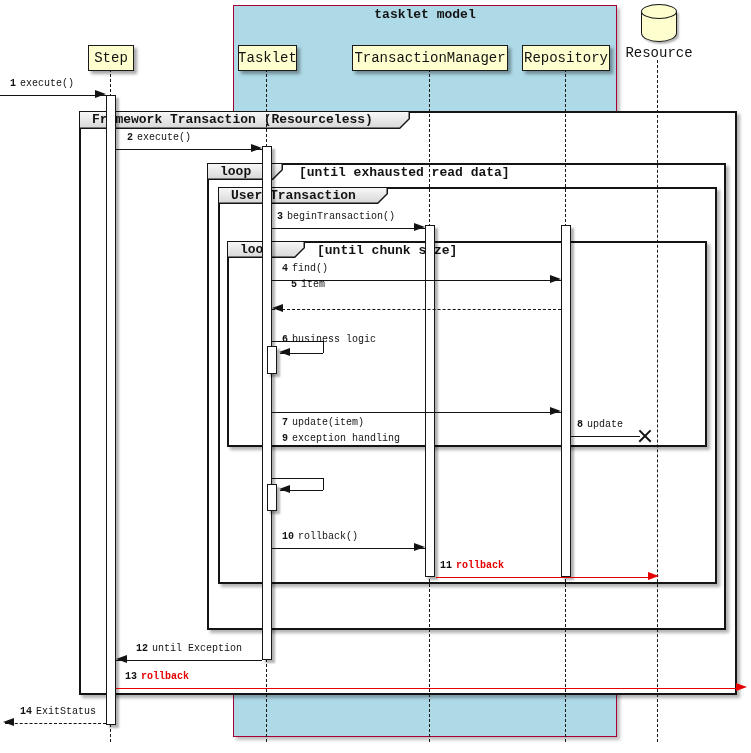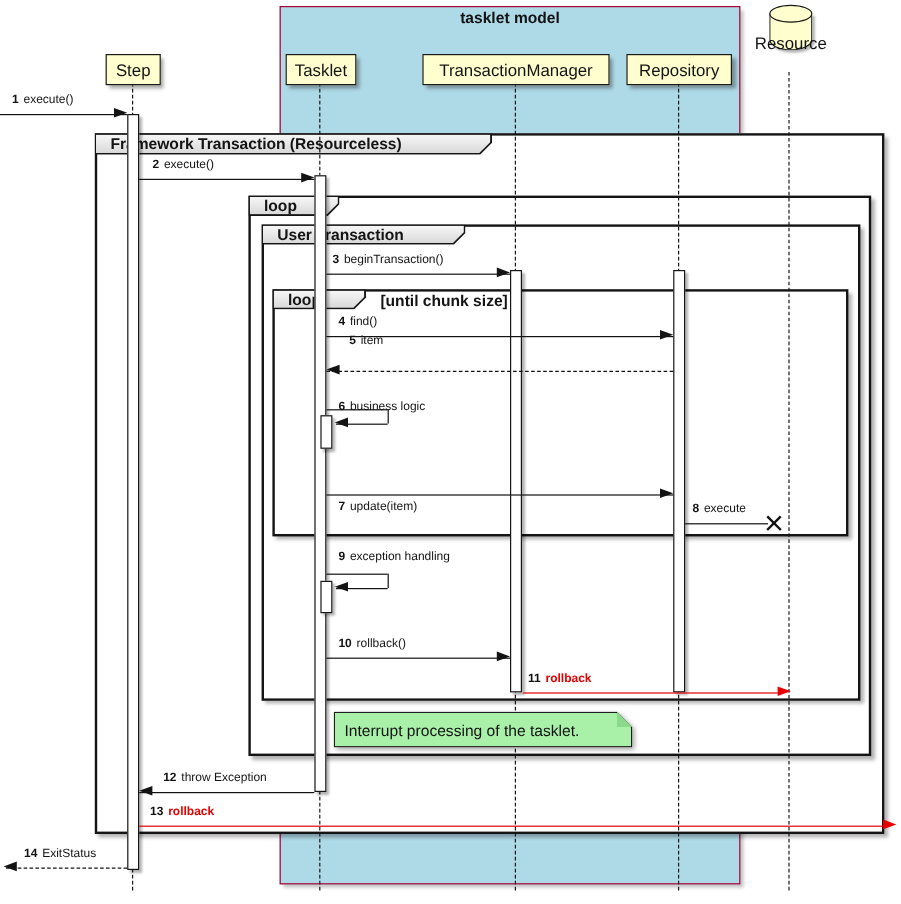--- a/index.html
+++ b/index.html
@@ -1,19 +1,19 @@
 <!DOCTYPE html>
 <html><head>
 <meta charset="utf-8">
 <style>
   * { box-sizing: border-box; margin: 0; padding: 0; }
   html,body { background:#fff; }
   .stage {
     position: relative; width: 751px; height: 753px; background: #fff;
-    font-family: Liberation Sans, sans-serif; color: #131313; overflow: hidden;
+    font-family: Liberation Mono, monospace; color: #131313; overflow: hidden;
   }
   
   .bluebox { position:absolute; left:233px; top:5px; width:384px; height:732px;
     background:#AED9E7; border:1.5px solid #A80036; box-shadow:3px 3px 3px rgba(0,0,0,.25); }
   .boxtitle { position:absolute; left:233px; top:7px; width:384px; text-align:center;
     font-weight:bold; font-size:13px; }
   
   .frame { position:absolute; border:2px solid #141414; box-shadow:3px 3px 3px rgba(0,0,0,.3); background:transparent; }
   .frame.whitefill { background:#fff; }
   .tab { position:absolute; }
@@ -81,20 +81,21 @@
   <div class="tab" style="left:79px;top:111px;width:331px;height:18px;">
     <div class="tb"></div>
     <div class="tf"></div>
     <div class="tlab">Framework Transaction (Resourceless)</div>
   </div>
   <div class="tab" style="left:207px;top:163px;width:76px;height:17px;">
     <div class="tb"></div>
     <div class="tf"></div>
     <div class="tlab">loop</div>
   </div>
+  <div class="cond" style="left:299px;top:165px;">[until exhausted read data]</div>
   <div class="tab" style="left:218px;top:187px;width:170px;height:17px;">
     <div class="tb"></div>
     <div class="tf"></div>
     <div class="tlab">User Transaction</div>
   </div>
   <div class="tab" style="left:227px;top:241px;width:78px;height:17px;">
     <div class="tb"></div>
     <div class="tf"></div>
     <div class="tlab">loop</div>
   </div>
@@ -106,26 +107,20 @@
   <div class="lifeline" style="left:565px;top:59px;height:683px;"></div>
   <div class="lifeline" style="left:657px;top:60px;height:682px;"></div>
 
   <div class="act" style="left:106px;top:95px;height:630px;"></div>
   <div class="act" style="left:262px;top:146px;height:514px;"></div>
   <div class="act" style="left:425px;top:225px;height:352px;"></div>
   <div class="act" style="left:561px;top:225px;height:352px;"></div>
   <div class="act nested" style="left:267px;top:346px;height:28px;"></div>
   <div class="act nested" style="left:267px;top:484px;height:27px;"></div>
 
-  <div class="note">
-    <div class="nb"></div>
-    <div class="nf"></div>
-    <div class="fold"></div>
-    <div class="ntext">Interrupt processing of the tasklet.</div>
-  </div>
 
   <div class="mline" style="left:0;top:95px;width:106px;"></div>
   <div class="ah r" style="left:95px;top:90px;"></div>
   <div class="mlabel" style="left:10px;top:78px;"><b>1</b><span>execute()</span></div>
 
   <div class="mline" style="left:116px;top:149px;width:146px;"></div>
   <div class="ah r" style="left:251px;top:144px;"></div>
   <div class="mlabel" style="left:127px;top:132px;"><b>2</b><span>execute()</span></div>
 
   <div class="mline" style="left:272px;top:228px;width:153px;"></div>
@@ -146,39 +141,39 @@
   <div class="ah l" style="left:279px;top:348px;"></div>
   <div class="mlabel" style="left:282px;top:324px;margin-top:10px;"><b>6</b><span>business logic</span></div>
 
   <div class="mline" style="left:272px;top:412px;width:289px;"></div>
   <div class="ah r" style="left:550px;top:407px;"></div>
   <div class="mlabel" style="left:282px;top:417px;"><b>7</b><span>update(item)</span></div>
 
   <div class="mline" style="left:571px;top:436px;width:69px;"></div>
   <div class="crossbar" style="left:637px;top:435px;transform:rotate(45deg);"></div>
   <div class="crossbar" style="left:637px;top:435px;transform:rotate(-45deg);"></div>
-  <div class="mlabel" style="left:577px;top:419px;"><b>8</b><span>execute</span></div>
+  <div class="mlabel" style="left:577px;top:419px;"><b>8</b><span>update</span></div>
 
   <div class="mline" style="left:272px;top:478px;width:51px;"></div>
   <div class="mvert" style="left:323px;top:478px;height:12px;"></div>
   <div class="mline" style="left:280px;top:490px;width:43px;"></div>
   <div class="ah l" style="left:279px;top:485px;"></div>
-  <div class="mlabel" style="left:282px;top:459px;"><b>9</b><span>exception handling</span></div>
+  <div class="mlabel" style="left:282px;top:433px;"><b>9</b><span>exception handling</span></div>
 
   <div class="mline" style="left:272px;top:548px;width:153px;"></div>
   <div class="ah r" style="left:414px;top:543px;"></div>
   <div class="mlabel" style="left:282px;top:531px;"><b>10</b><span>rollback()</span></div>
 
   <div class="mline red" style="left:436px;top:577px;width:215px;"></div>
   <div class="ah r red" style="left:648px;top:572px;"></div>
   <div class="mlabel" style="left:440px;top:560px;text-align:center;"><b>11</b><span class="redtxt">rollback</span></div>
 
   <div class="mline" style="left:116px;top:660px;width:146px;"></div>
   <div class="ah l" style="left:116px;top:655px;"></div>
-  <div class="mlabel" style="left:136px;top:643px;"><b>12</b><span>throw Exception</span></div>
+  <div class="mlabel" style="left:136px;top:643px;"><b>12</b><span>until Exception</span></div>
 
   <div class="mline red" style="left:116px;top:688px;width:623px;"></div>
   <div class="ah r red" style="left:736px;top:683px;"></div>
   <div class="mlabel" style="left:125px;top:671px;"><b>13</b><span class="redtxt">rollback</span></div>
 
   <div class="mline dash" style="left:5px;top:723px;width:101px;"></div>
   <div class="ah l" style="left:3px;top:718px;"></div>
   <div class="mlabel" style="left:20px;top:706px;"><b>14</b><span>ExitStatus</span></div>
 
   <div class="pbox" style="left:88px;width:46px;">
@@ -189,15 +184,15 @@
     </div>
   <div class="pbox" style="left:352px;width:156px;">
       <span>TransactionManager</span>
     </div>
   <div class="pbox" style="left:522px;width:88px;">
       <span>Repository</span>
     </div>
 
   <div class="cyl-body"></div>
   <div class="cyl-top"></div>
-  <div class="plabel" style="left:619px;top:28px;width:80px;">Resource</div>
+  <div class="plabel" style="left:619px;top:45px;width:80px;">Resource</div>
 
 </div>
 
 </body></html>

